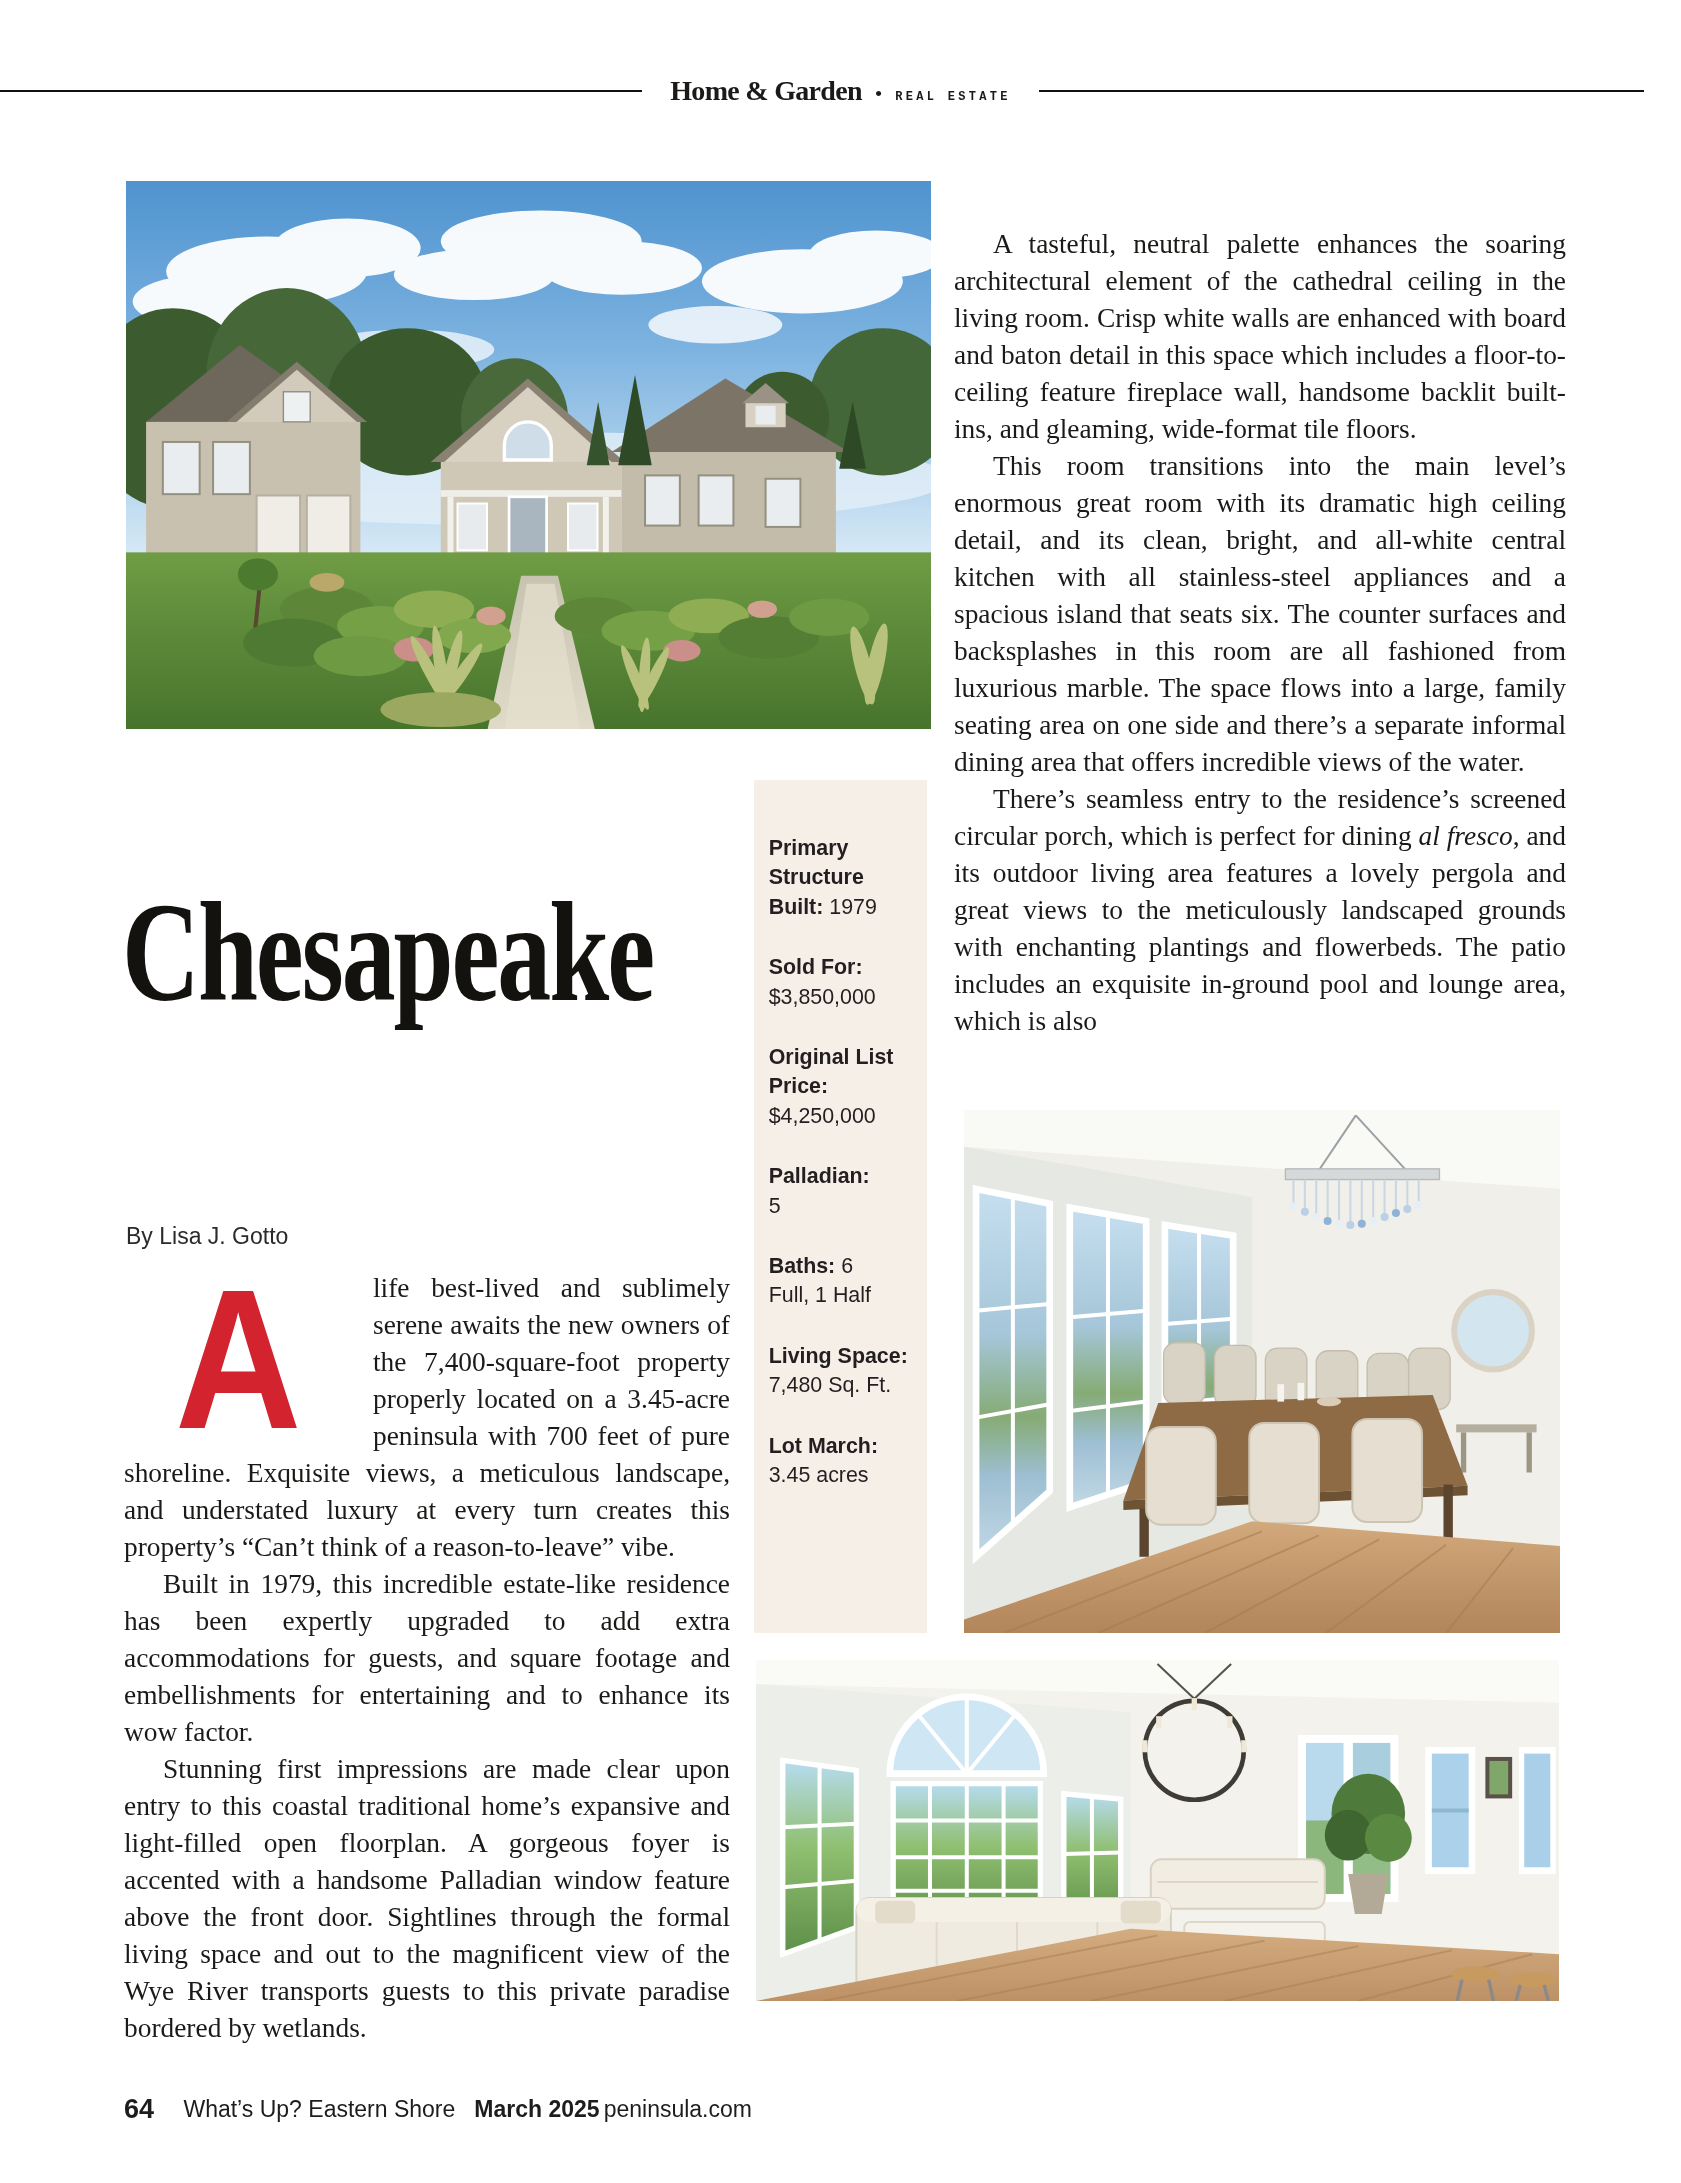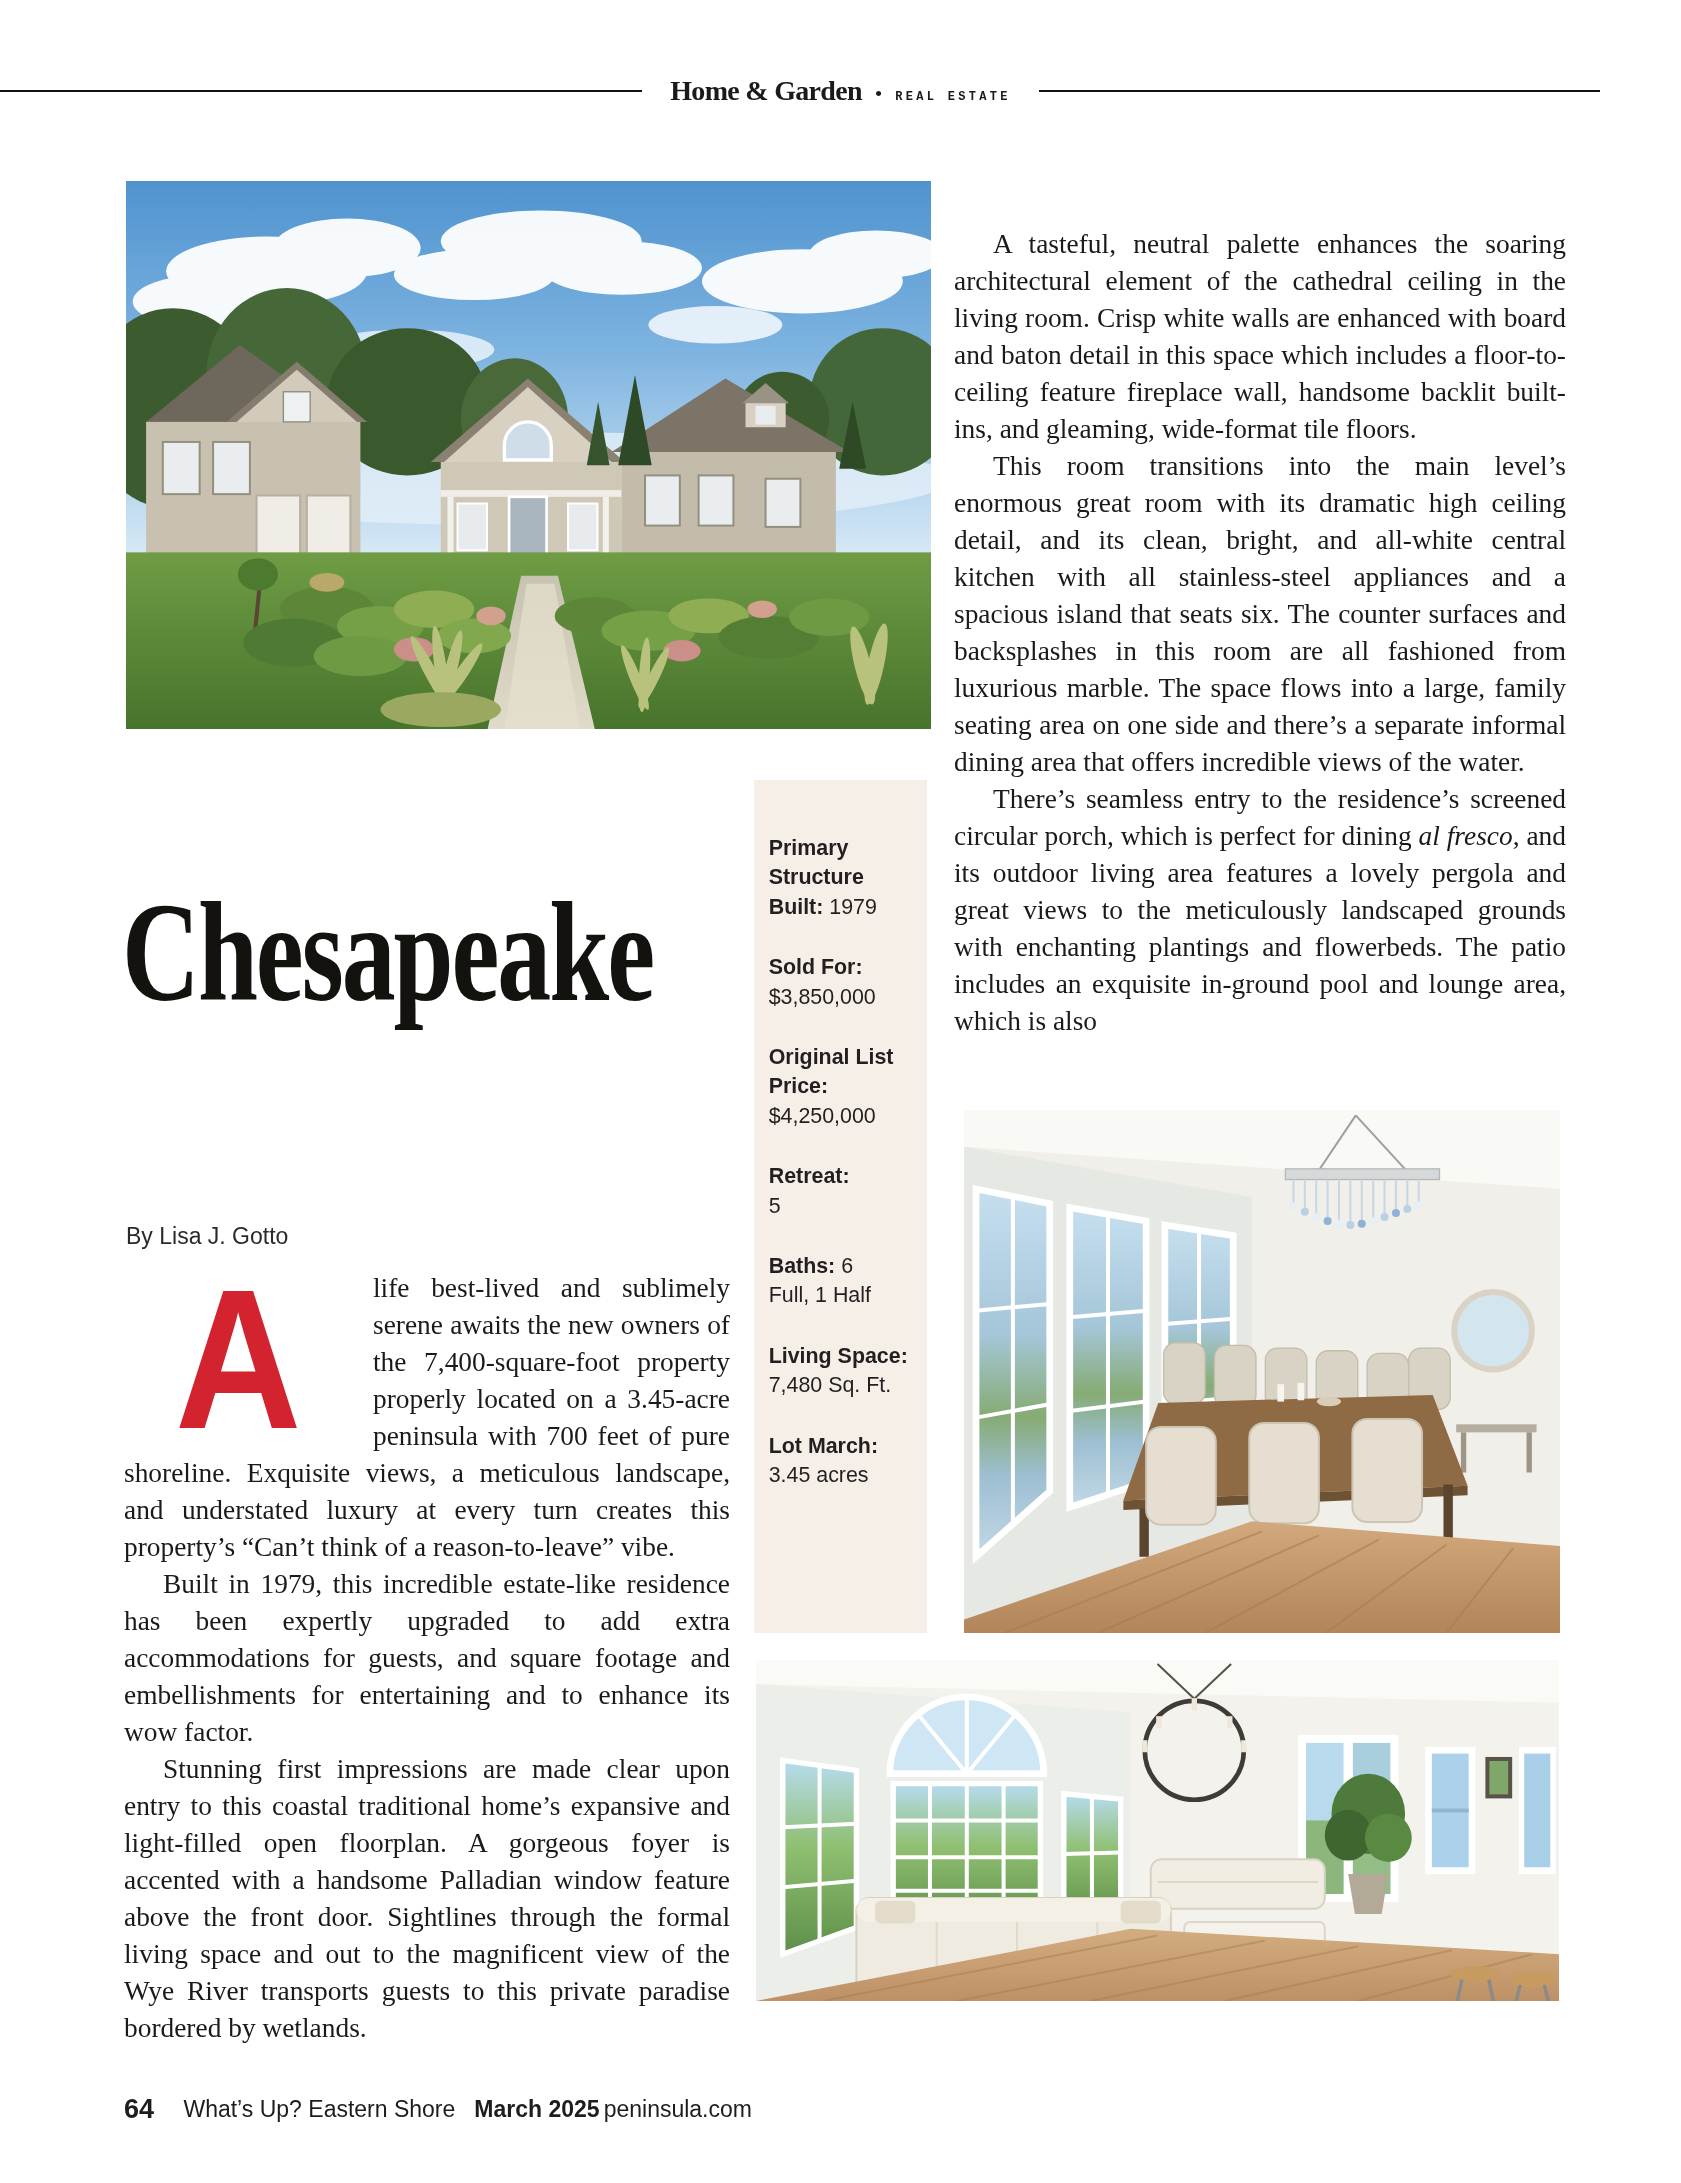--- a/index.html
+++ b/index.html
@@ -1,20 +1,20 @@
 <!DOCTYPE html>
 <html style="font-size:10.7px"><head>
 <meta charset="utf-8">
 <style>
   :root{
     --red:#d2232e; --ink:#1b1a18; --facts-bg:#f5efe8;
   }
   html,body{margin:0;padding:0;background:#ffffff;}
   #page{position:relative;width:1600px;height:2183px;background:#ffffff;overflow:hidden;
-        font-family:"Liberation Serif",serif;color:var(--ink);}
+        font-family:"Liberation Serif",serif;color:var(--ink);padding-left:44px;}
   
   .header{position:absolute;left:0;top:67px;width:1681px;height:47px;display:flex;align-items:center;}
   .header .rule{flex:1;height:0;border-top:2px solid #111;}
   .header .label{display:flex;align-items:baseline;padding:0 28px;white-space:nowrap;}
   .header .section{font-family:"Liberation Serif",serif;font-weight:700;font-size:28px;letter-spacing:-0.7px;}
   .header .dot{font-family:"Liberation Sans",sans-serif;font-size:19px;margin:0 13.4px;}
   .header .category{font-family:Liberation Mono, monospace;font-weight:700;font-size:12px;letter-spacing:3.3px;}
   
   .photo{position:absolute;overflow:hidden;}
   .photo svg{display:block;width:100%;height:100%;}
@@ -197,21 +197,21 @@
     </div>
     <div class="fact">
       <span class="fl">Sold For:</span>
       <span class="fv block">$3,850,000</span>
     </div>
     <div class="fact">
       <span class="fl">Original List Price:</span>
       <span class="fv block">$4,250,000</span>
     </div>
     <div class="fact">
-      <span class="fl">Retreat:</span>
+      <span class="fl">Palladian:</span>
       <span class="fv block">5</span>
     </div>
     <div class="fact">
       <span class="fl">Baths:</span>
       <span class="fv">6</span>
       <span class="fv block">Full, 1 Half</span>
     </div>
     <div class="fact">
       <span class="fl">Living Space:</span>
       <span class="fv block">7,480 Sq. Ft.</span>

